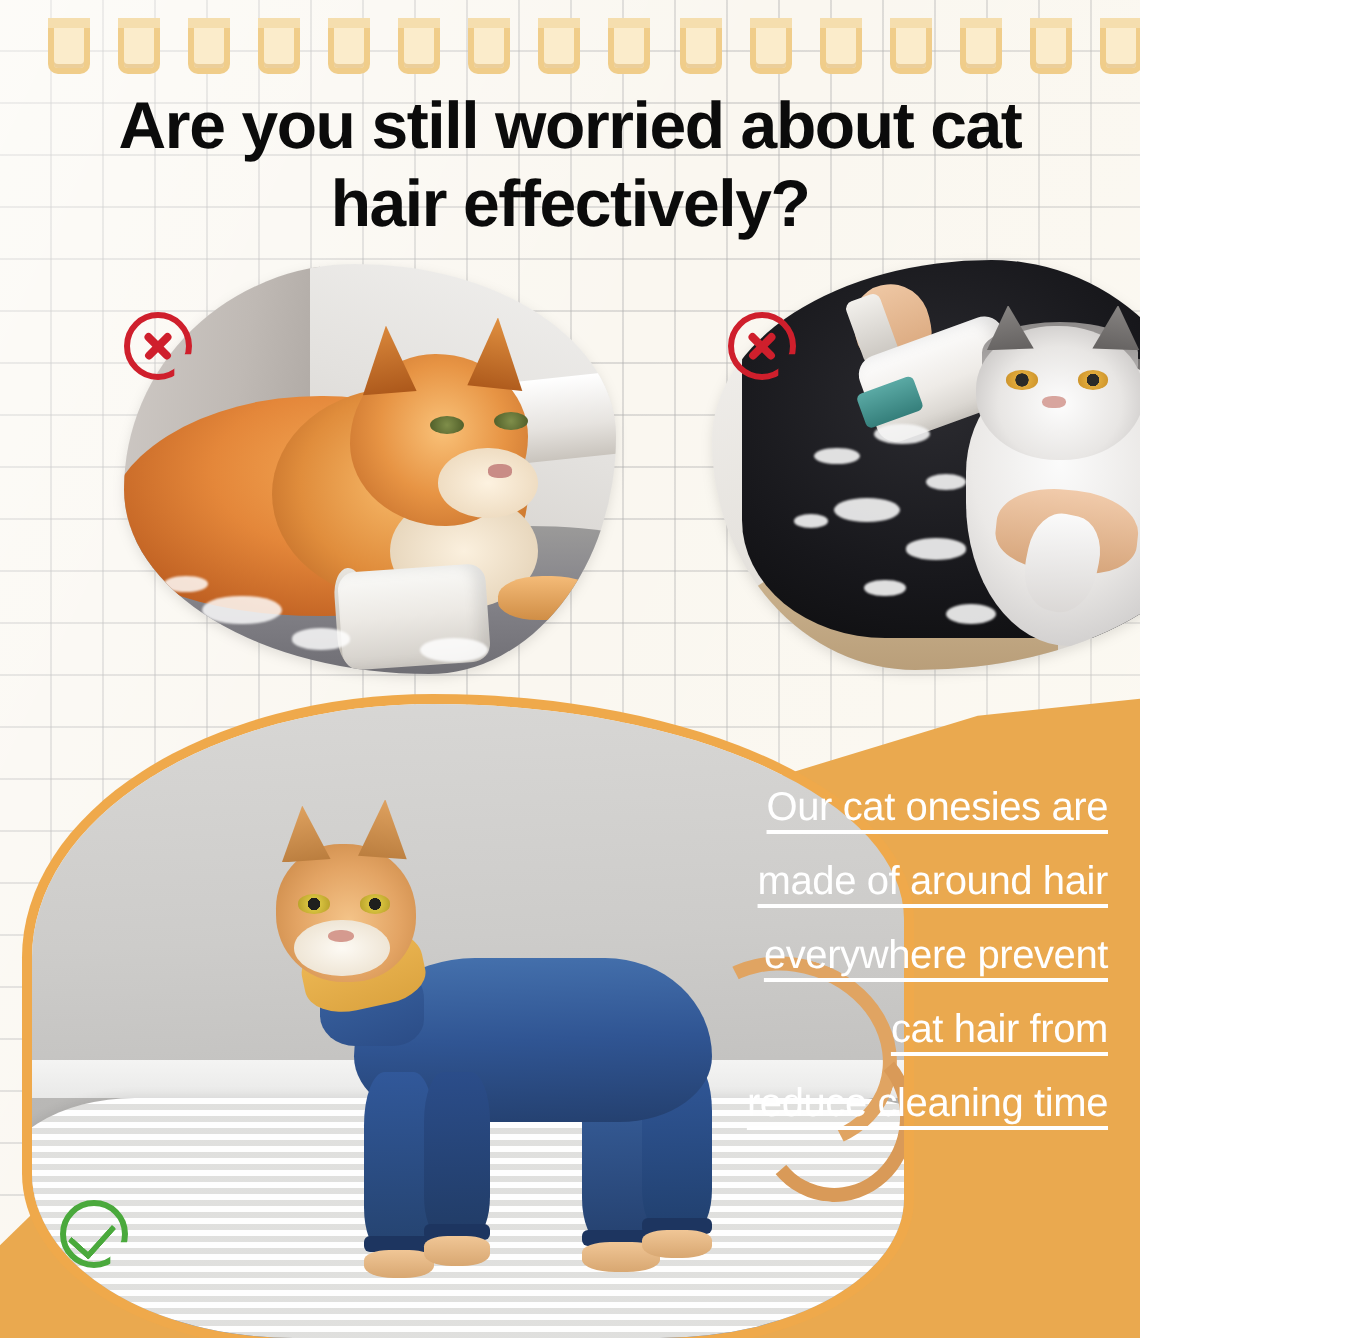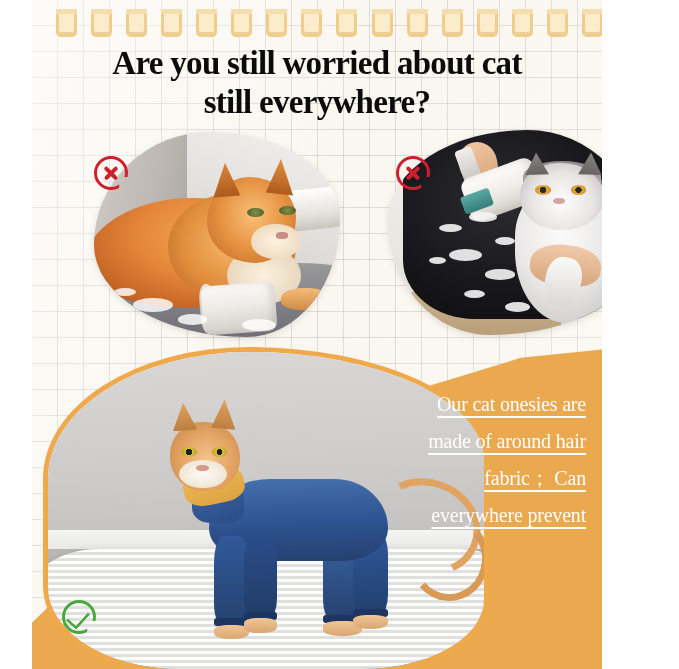--- a/index.html
+++ b/index.html
@@ -6,22 +6,21 @@
     margin: 0;
     padding: 0;
     background: #ffffff;
   }
   #poster {
     position: relative;
     width: 570px;
     height: 669px;
     overflow: hidden;
     background-color: #faf6ee;
-    font-family: Liberation Serif, serif;
-    margin-left: 32px;
+    font-family: Liberation Sans, sans-serif;
   }
 
   
   .grid-paper {
     position: absolute;
     inset: 0;
     background-color: #faf7f0;
     background-image:
       linear-gradient(to right, rgba(176,176,176,0.40) 1px, transparent 1px),
       linear-gradient(to bottom, rgba(176,176,176,0.40) 1px, transparent 1px);
@@ -328,21 +327,21 @@
       <div class="ring" style="left: 479.722px;"></div>
       <div class="ring" style="left: 514.778px;"></div>
       <div class="ring" style="left: 549.833px;"></div>
       <div class="ring" style="left: 584.889px;"></div>
       <div class="ring" style="left: 619.944px;"></div>
       <div class="ring" style="left: 655px;"></div>
     </div>
 
   <div class="headline">
     <span class="l1">Are you still worried about cat</span>
-    <span class="l2">still everywhere?</span>
+    <span class="l2">hair effectively?</span>
   </div>
 
   <div class="orange-panel"></div>
 
   <div class="photo-blob blob-a">
     <div class="photo-inner">
       <div class="sceneA-wallL"></div>
       <div class="sceneA-wallR"></div>
       <div class="sceneA-trim"></div>
       <div class="sceneA-bed"></div>
@@ -443,17 +442,18 @@
       <div class="x-mark"></div>
   </div>
   <div class="badge ok">
     <div class="ring-arc"></div>
       <div class="check-mark"></div>
   </div>
 
   <div class="copy" id="copy">
       <span class="cl"><span class="u">Our cat onesies are</span></span>
       <span class="cl"><span class="u">made of around hair</span></span>
-      <span class="cl"><span class="u">fabric； Can</span></span>
       <span class="cl"><span class="u">everywhere prevent</span></span>
+      <span class="cl"><span class="u">cat hair from</span></span>
+      <span class="cl"><span class="u">reduce cleaning time</span></span>
     </div>
 
 </div>
 
 </body></html>

